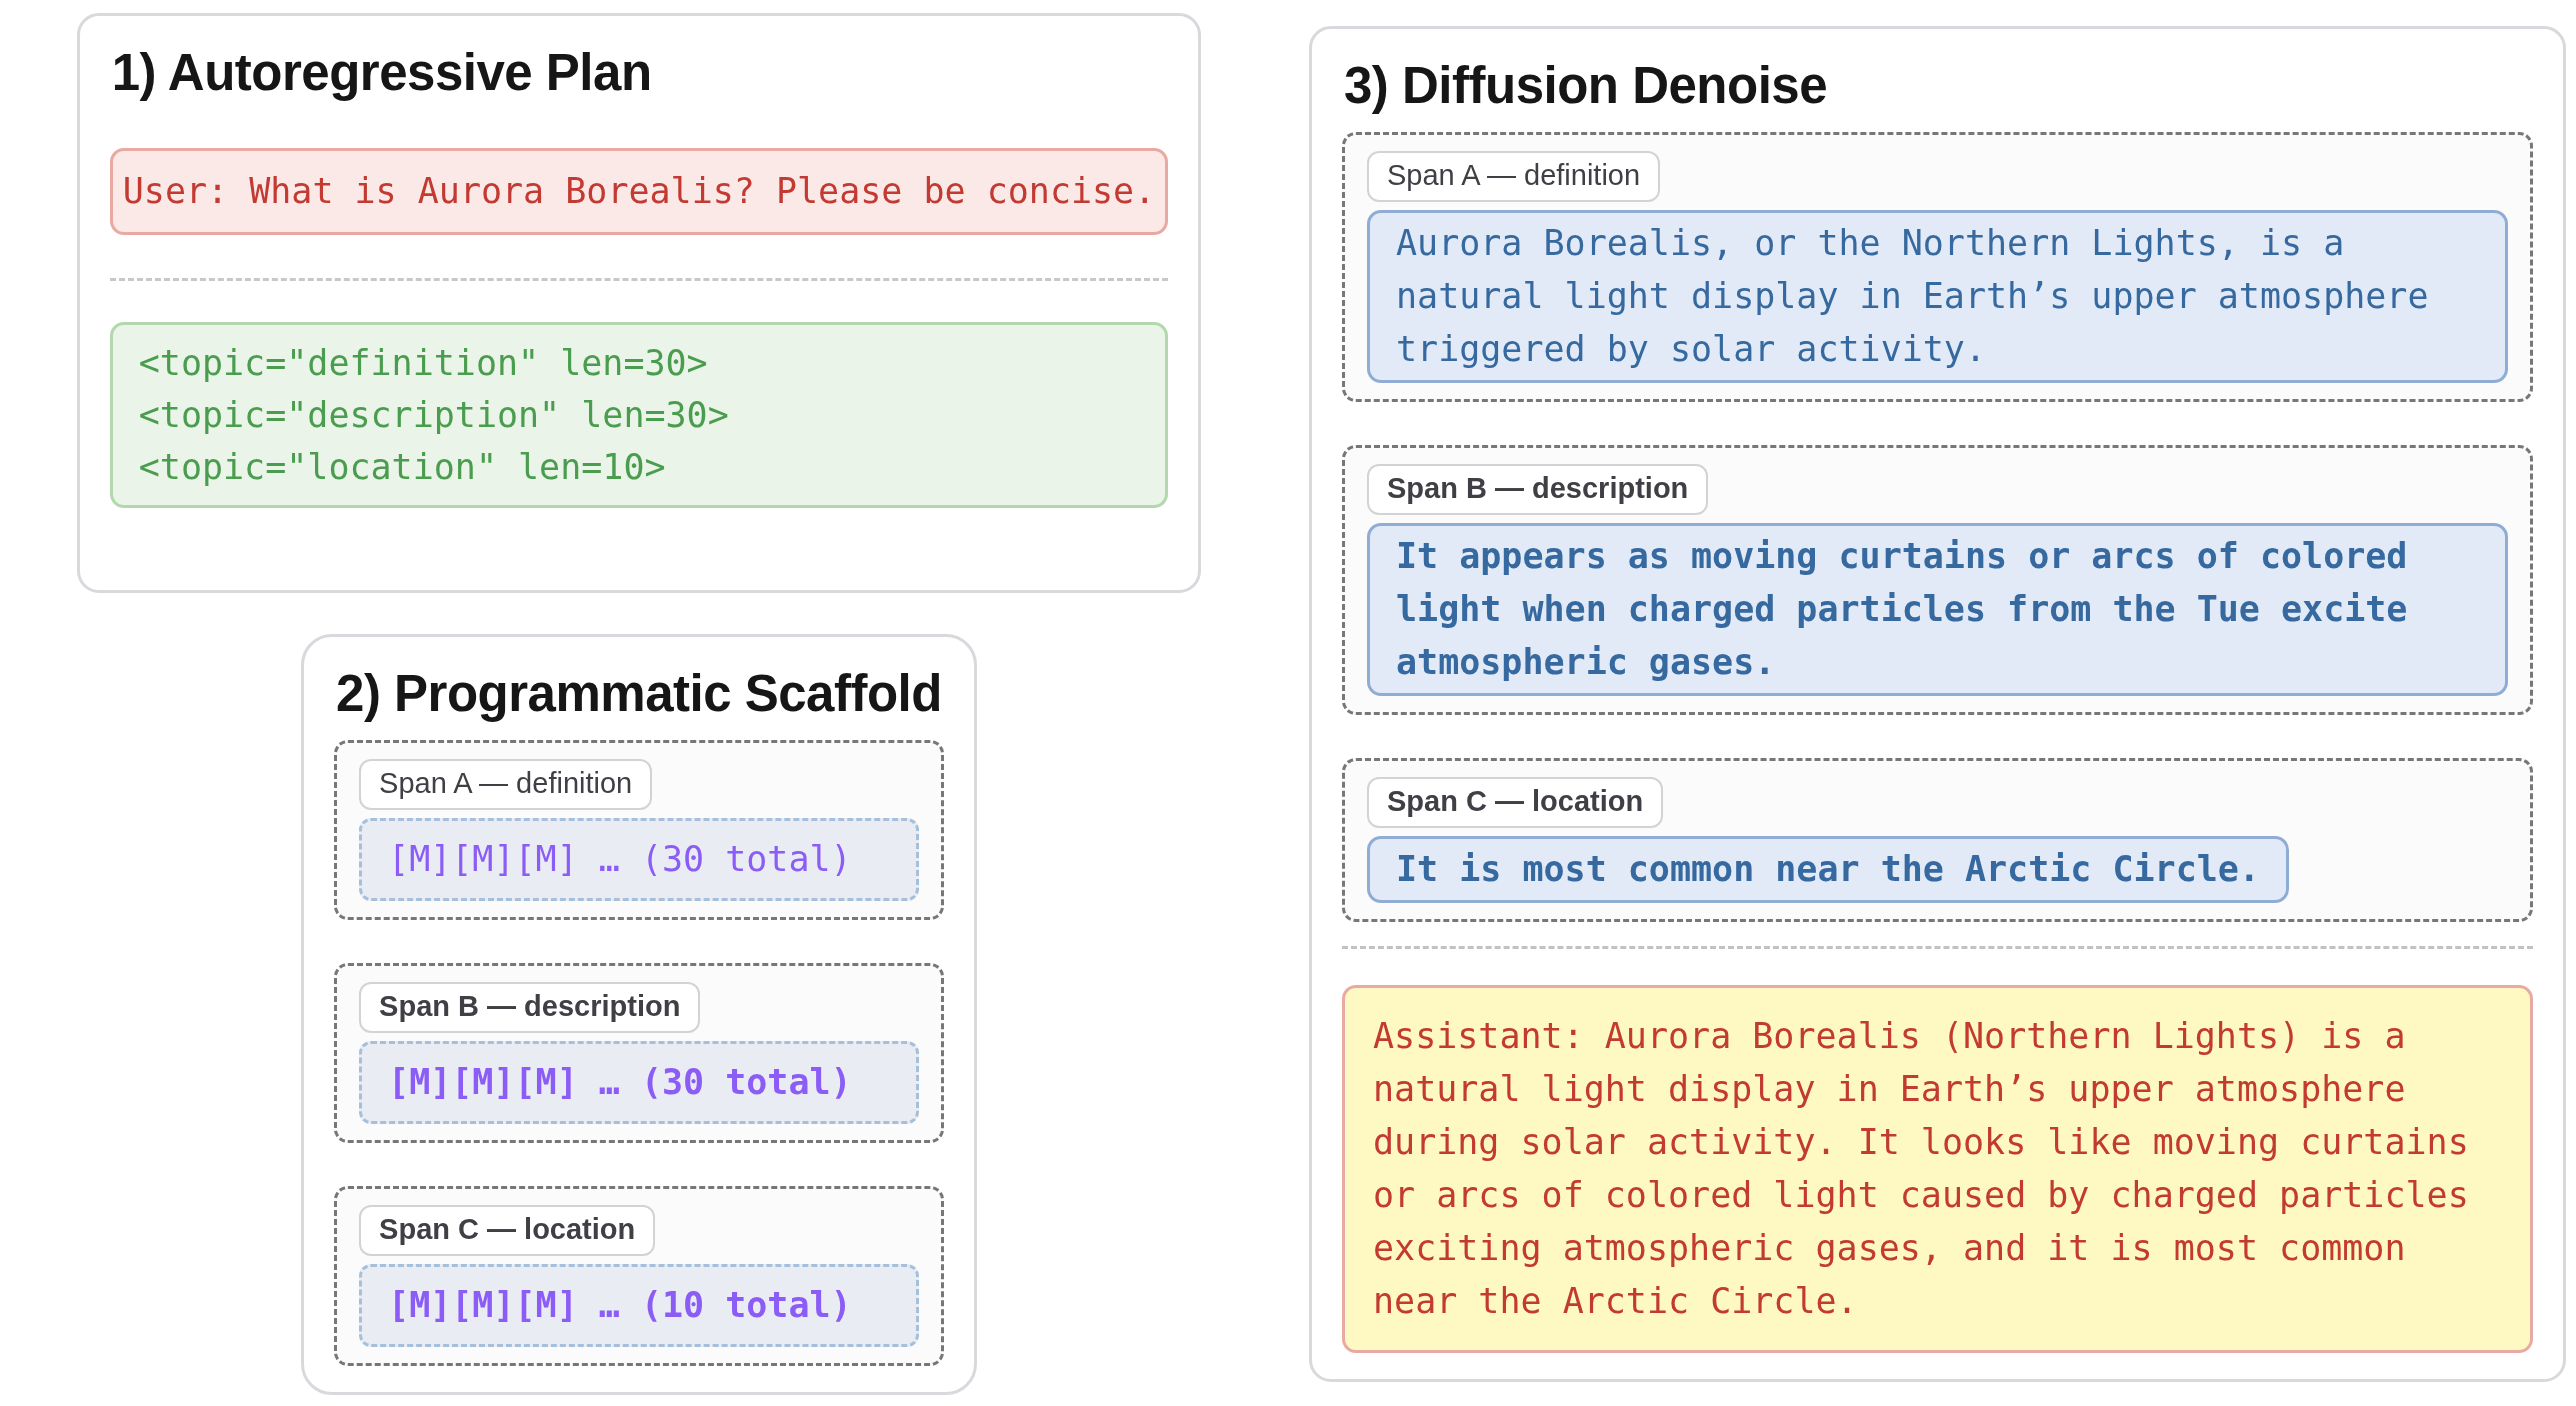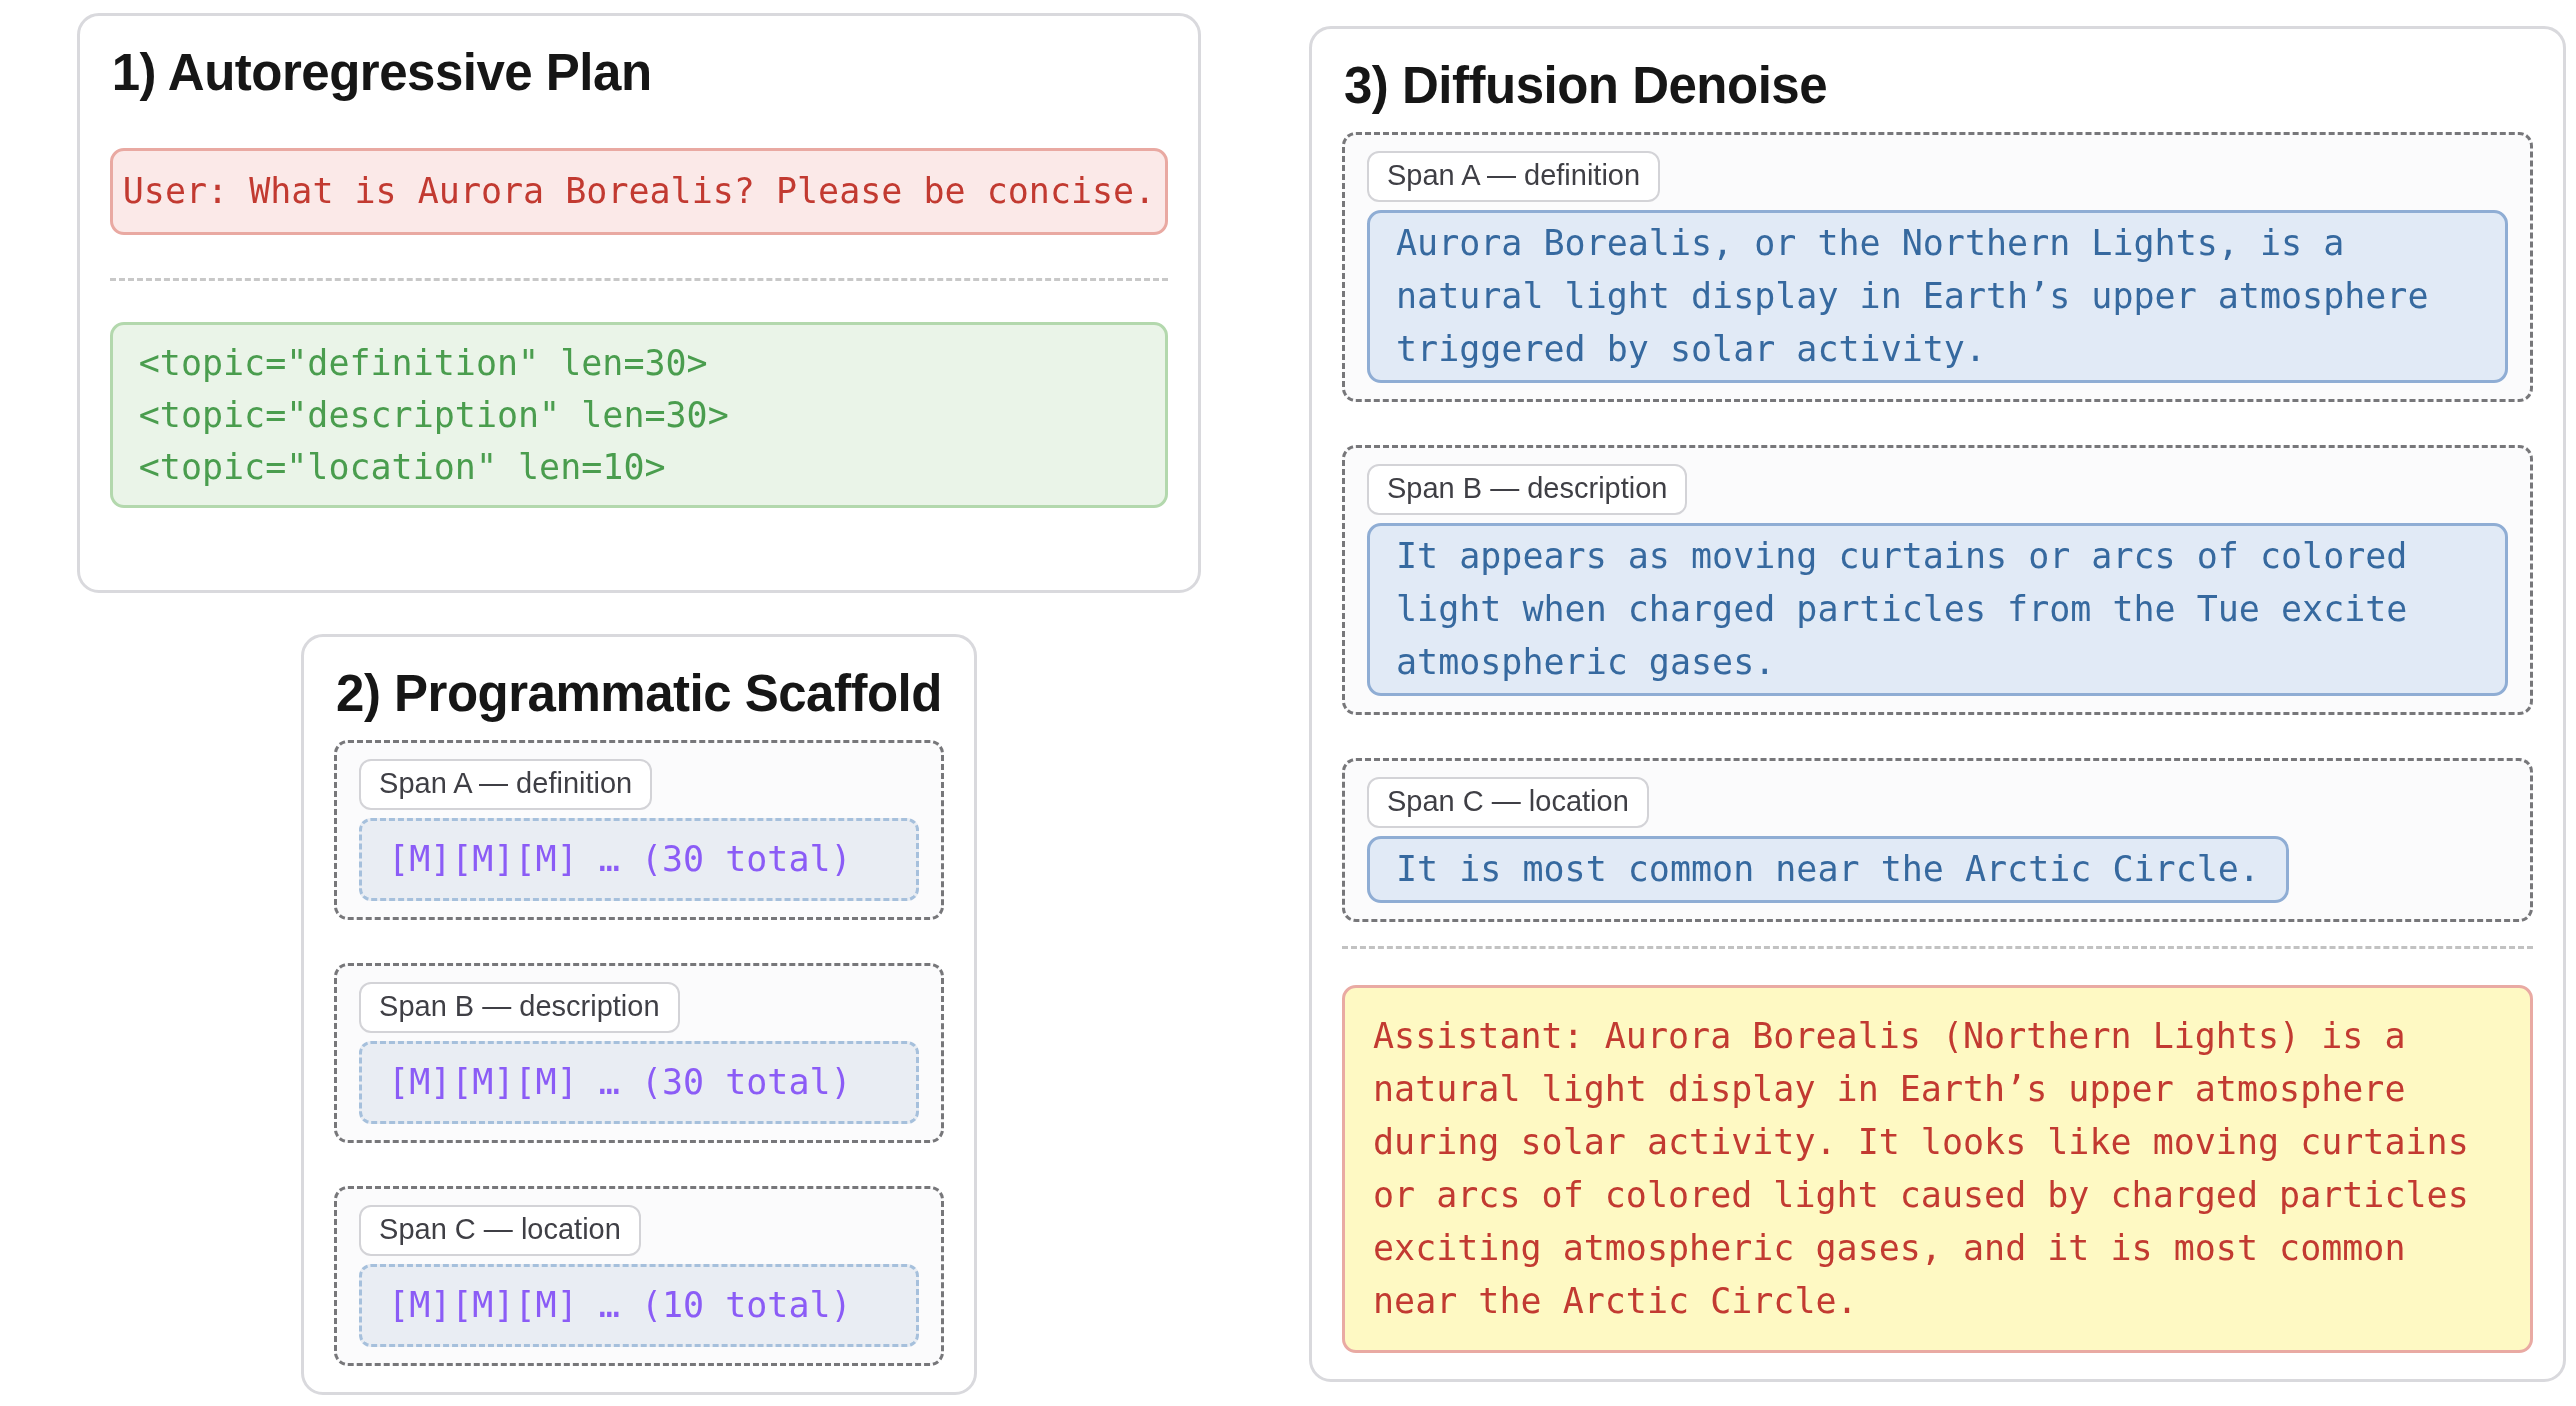--- a/index.html
+++ b/index.html
@@ -16,21 +16,21 @@
   .col-right { flex: 1; }
 
   .panel {
     background: #ffffff;
     border: 3px solid #d9d9dd;
     border-radius: 22px;
     padding: 26px 30px;
     overflow: hidden;
   }
   .panel-1 { height: 580px; }
-  .panel-2 { flex: 1; }
+  .panel-2 { flex: 1; border-radius: 31px; }
   .panel-3 { height: 100%; }
 
   .panel-title {
     margin: 0 2px 0 2px;
     font-weight: 700;
     font-size: 51px;
     line-height: 61px;
     color: #161616;
     letter-spacing: -0.5px;
   }
@@ -75,21 +75,21 @@
   }
   .divider-3 { margin: 24px 0 36px 0; border-top-color: #c2c2c2; }
 
   .dashed-box {
     border: 3px dashed #77777a;
     border-radius: 14px;
     background: #fbfbfc;
     padding: 16px 22px 16px 22px;
     margin-top: 16px;
   }
-  .dashed-box + .dashed-box { margin-top: 43px; }
+  .dashed-box + .dashed-box { margin-top: 43px; font-weight: bold; }
 
   .chip {
     display: inline-block;
     font-size: 29px;
     line-height: 29px;
     color: #3f3f45;
     background: #ffffff;
     border: 2px solid #d3d3d7;
     border-radius: 12px;
     padding: 8px 18px 10px 18px;

